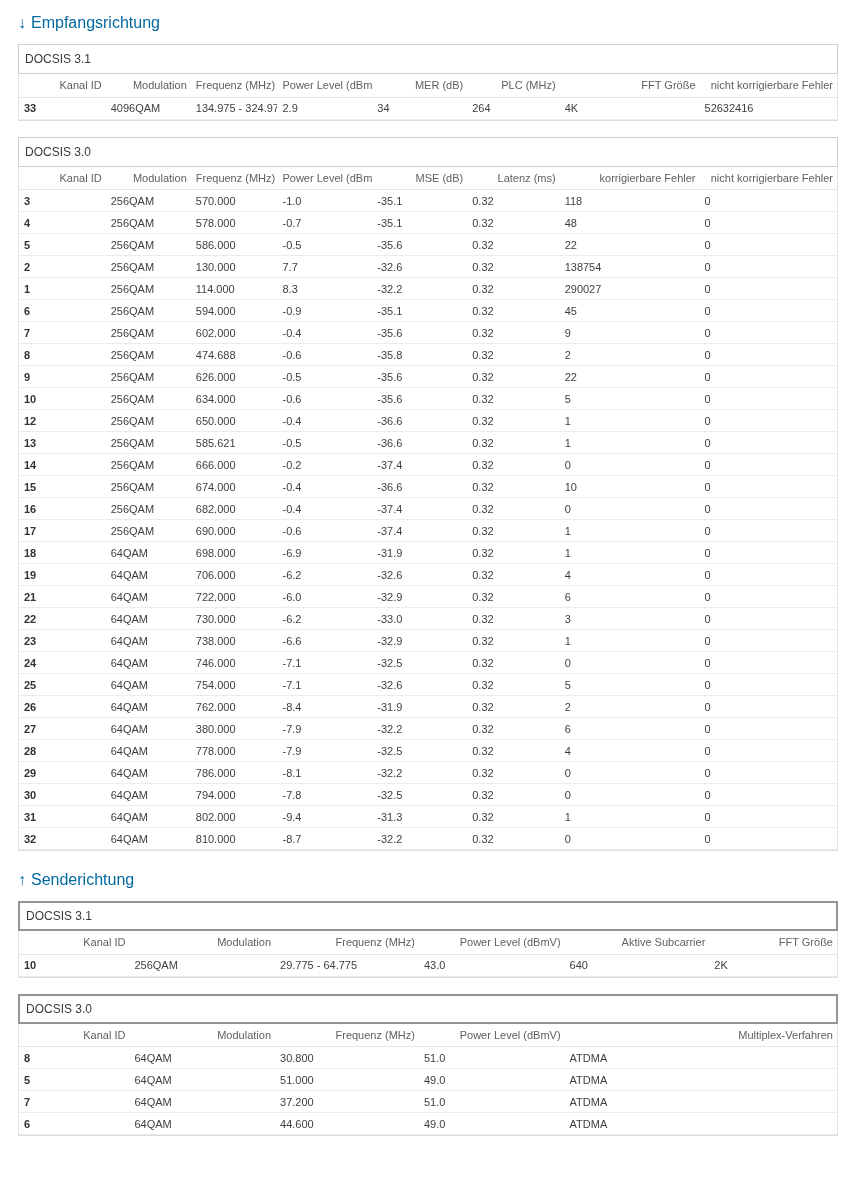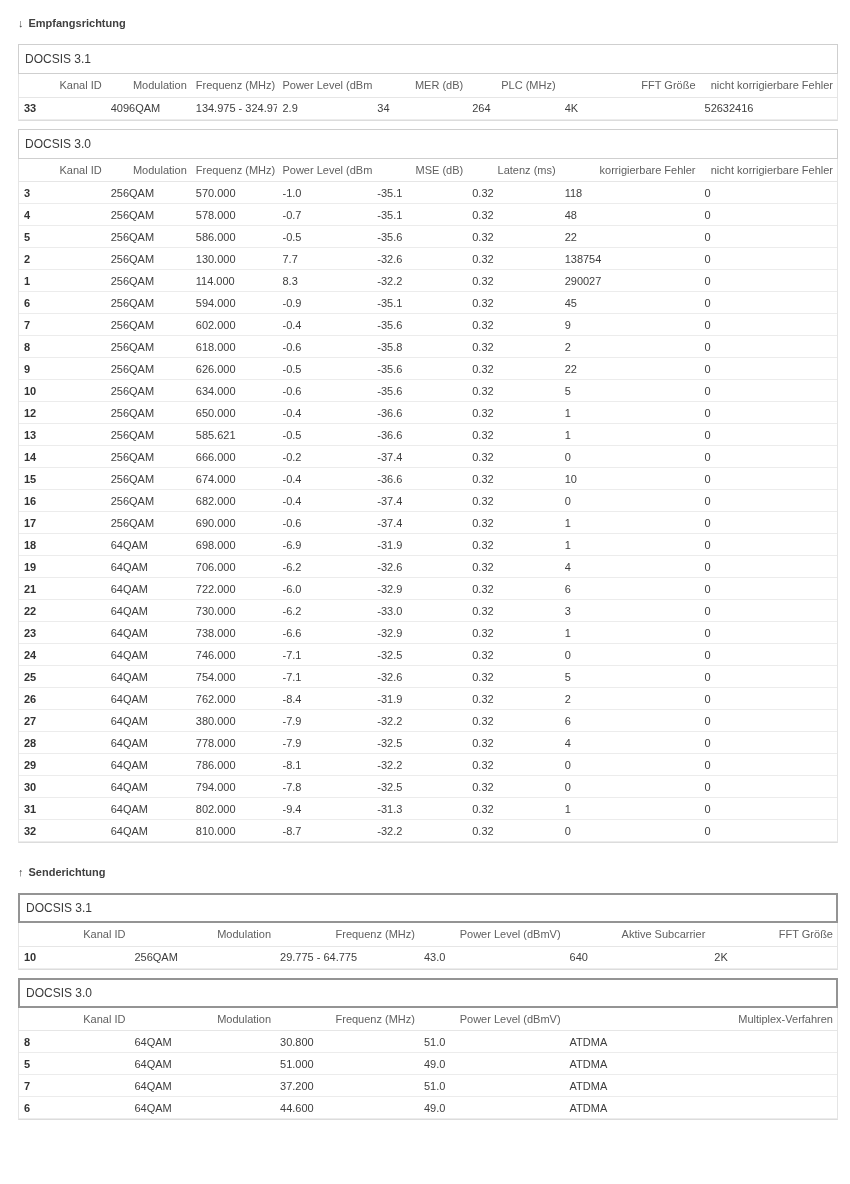--- a/index.html
+++ b/index.html
@@ -6,29 +6,29 @@
   html, body { margin: 0; padding: 0; }
   body {
     background: #ffffff;
     font-family: "Liberation Sans", sans-serif;
     color: #3c3c3c;
     width: 850px;
   }
   .page { width: 850px; min-height: 1184px; background: #fff; }
   .content { padding: 12px 12px 14px 18px; }
   .section-title {
-    font-size: 11px;
-    color: #404040;
-    font-weight: 700;
+    font-size: 16px;
+    color: #0369a1;
+    font-weight: 400;
     margin: 2px 0 12px 0;
     line-height: 18px;
   }
   .section-title.second { margin-top: 20px; }
   .section-title .arrow { margin-right: 5px; }
-  .panel { margin-bottom: 8px; background: #fff; }
+  .panel { margin-bottom: 16px; background: #fff; }
   .caption-box {
     border: 1px solid #cfcfcf;
     height: 30px;
     line-height: 28px;
     padding-left: 6px;
     font-size: 12px;
     color: #3a3a3a;
     background: #fff;
   }
   .panel.dark .caption-box {
@@ -207,21 +207,21 @@
                 <td>602.000</td>
                 <td>-0.4</td>
                 <td>-35.6</td>
                 <td>0.32</td>
                 <td>9</td>
                 <td>0</td>
               </tr>
               <tr>
                 <td class="kanal">8</td>
                 <td>256QAM</td>
-                <td>618.000</td>
+                <td>474.688</td>
                 <td>-0.6</td>
                 <td>-35.8</td>
                 <td>0.32</td>
                 <td>2</td>
                 <td>0</td>
               </tr>
               <tr>
                 <td class="kanal">9</td>
                 <td>256QAM</td>
                 <td>626.000</td>

